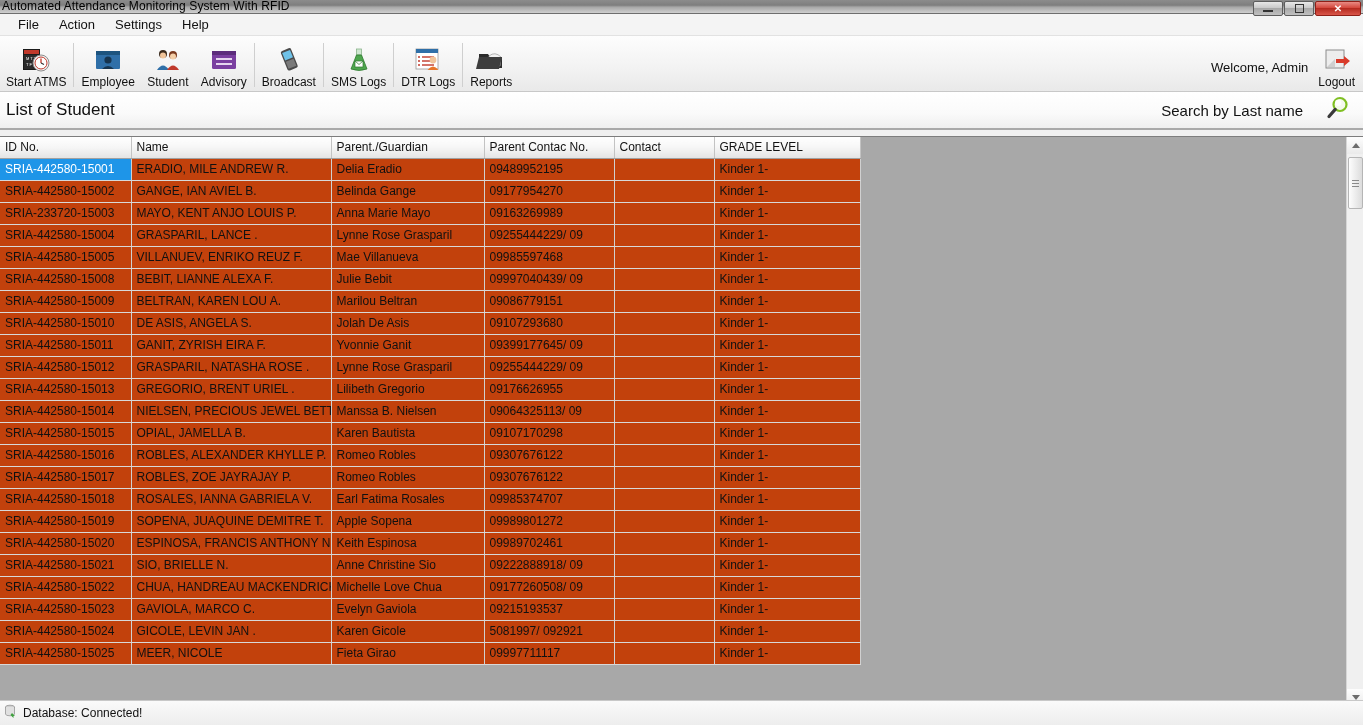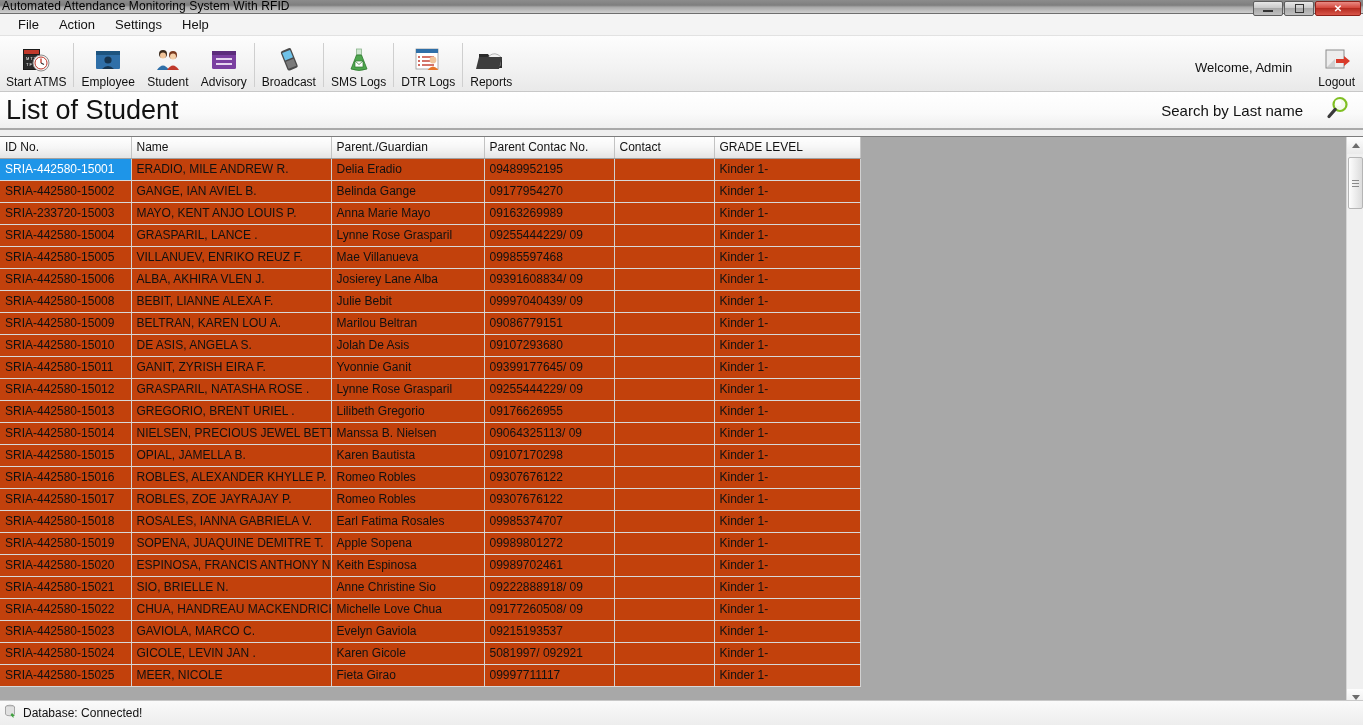--- a/index.html
+++ b/index.html
@@ -70,36 +70,36 @@
     align-items: center; justify-content: flex-end;
     padding: 2px 6px 2px 6px;
     cursor: default;
   }
   .tb-label { font-size: 12px; color: #111; margin-top: 1px; white-space: nowrap; }
   .tb-ico { width: 30px; height: 28px; display: flex; align-items: center; justify-content: center; }
   .tb-sep { width: 1px; height: 44px; background: #cfcfcf; margin: 0 1px 4px 1px; align-self: flex-end; }
 
   .welcome-wrap {
     position: absolute; right: 8px; bottom: 2px;
-    display: flex; align-items: flex-end; gap: 26px;
+    display: flex; align-items: flex-end; gap: 10px;
   }
   .welcome-text { font-size: 13px; color: #111; padding-bottom: 14px; }
   .logout-btn { display: flex; flex-direction: column; align-items: center; cursor: default; }
   .logout-label { font-size: 12px; color: #111; }
 
   
   .pagehead {
     height: 38px;
     background: linear-gradient(to bottom,#ffffff 0%,#fafafa 60%,#efefef 100%);
     display: flex; align-items: center; justify-content: space-between;
     padding: 0 10px 0 6px;
     border-bottom: 2px solid #a9a9a9;
     position: relative;
   }
-  .page-title { font-size: 27px; color: #111; font-weight: normal; }
+  .page-title { font-size: 17px; color: #111; font-weight: normal; }
   .search-wrap { display: flex; align-items: center; gap: 20px; }
   .search-label { font-size: 15px; color: #111; }
 
   
   .grid-area {
     position: absolute;
     left: 0; top: 136px; right: 0; bottom: 19px;
     background: #a8a8a8;
     border-top: 1px solid #7d7d7d;
     overflow: hidden;
@@ -425,28 +425,20 @@
           </tr>
           <tr>
             <td class="c-id">SRIA-442580-15005</td>
             <td class="c-name">VILLANUEV, ENRIKO REUZ F.</td>
             <td class="c-par">Mae Villanueva</td>
             <td class="c-pcon">09985597468</td>
             <td class="c-con"></td>
             <td class="c-grade">Kinder 1-</td>
           </tr>
           <tr>
-            <td class="c-id">SRIA-442580-15006</td>
-            <td class="c-name">ALBA, AKHIRA VLEN   J.</td>
-            <td class="c-par">Josierey Lane Alba</td>
-            <td class="c-pcon">09391608834/ 09</td>
-            <td class="c-con"></td>
-            <td class="c-grade">Kinder 1-</td>
-          </tr>
-          <tr>
             <td class="c-id">SRIA-442580-15008</td>
             <td class="c-name">BEBIT, LIANNE ALEXA F.</td>
             <td class="c-par">Julie Bebit</td>
             <td class="c-pcon">09997040439/ 09</td>
             <td class="c-con"></td>
             <td class="c-grade">Kinder 1-</td>
           </tr>
           <tr>
             <td class="c-id">SRIA-442580-15009</td>
             <td class="c-name">BELTRAN, KAREN LOU A.</td>

